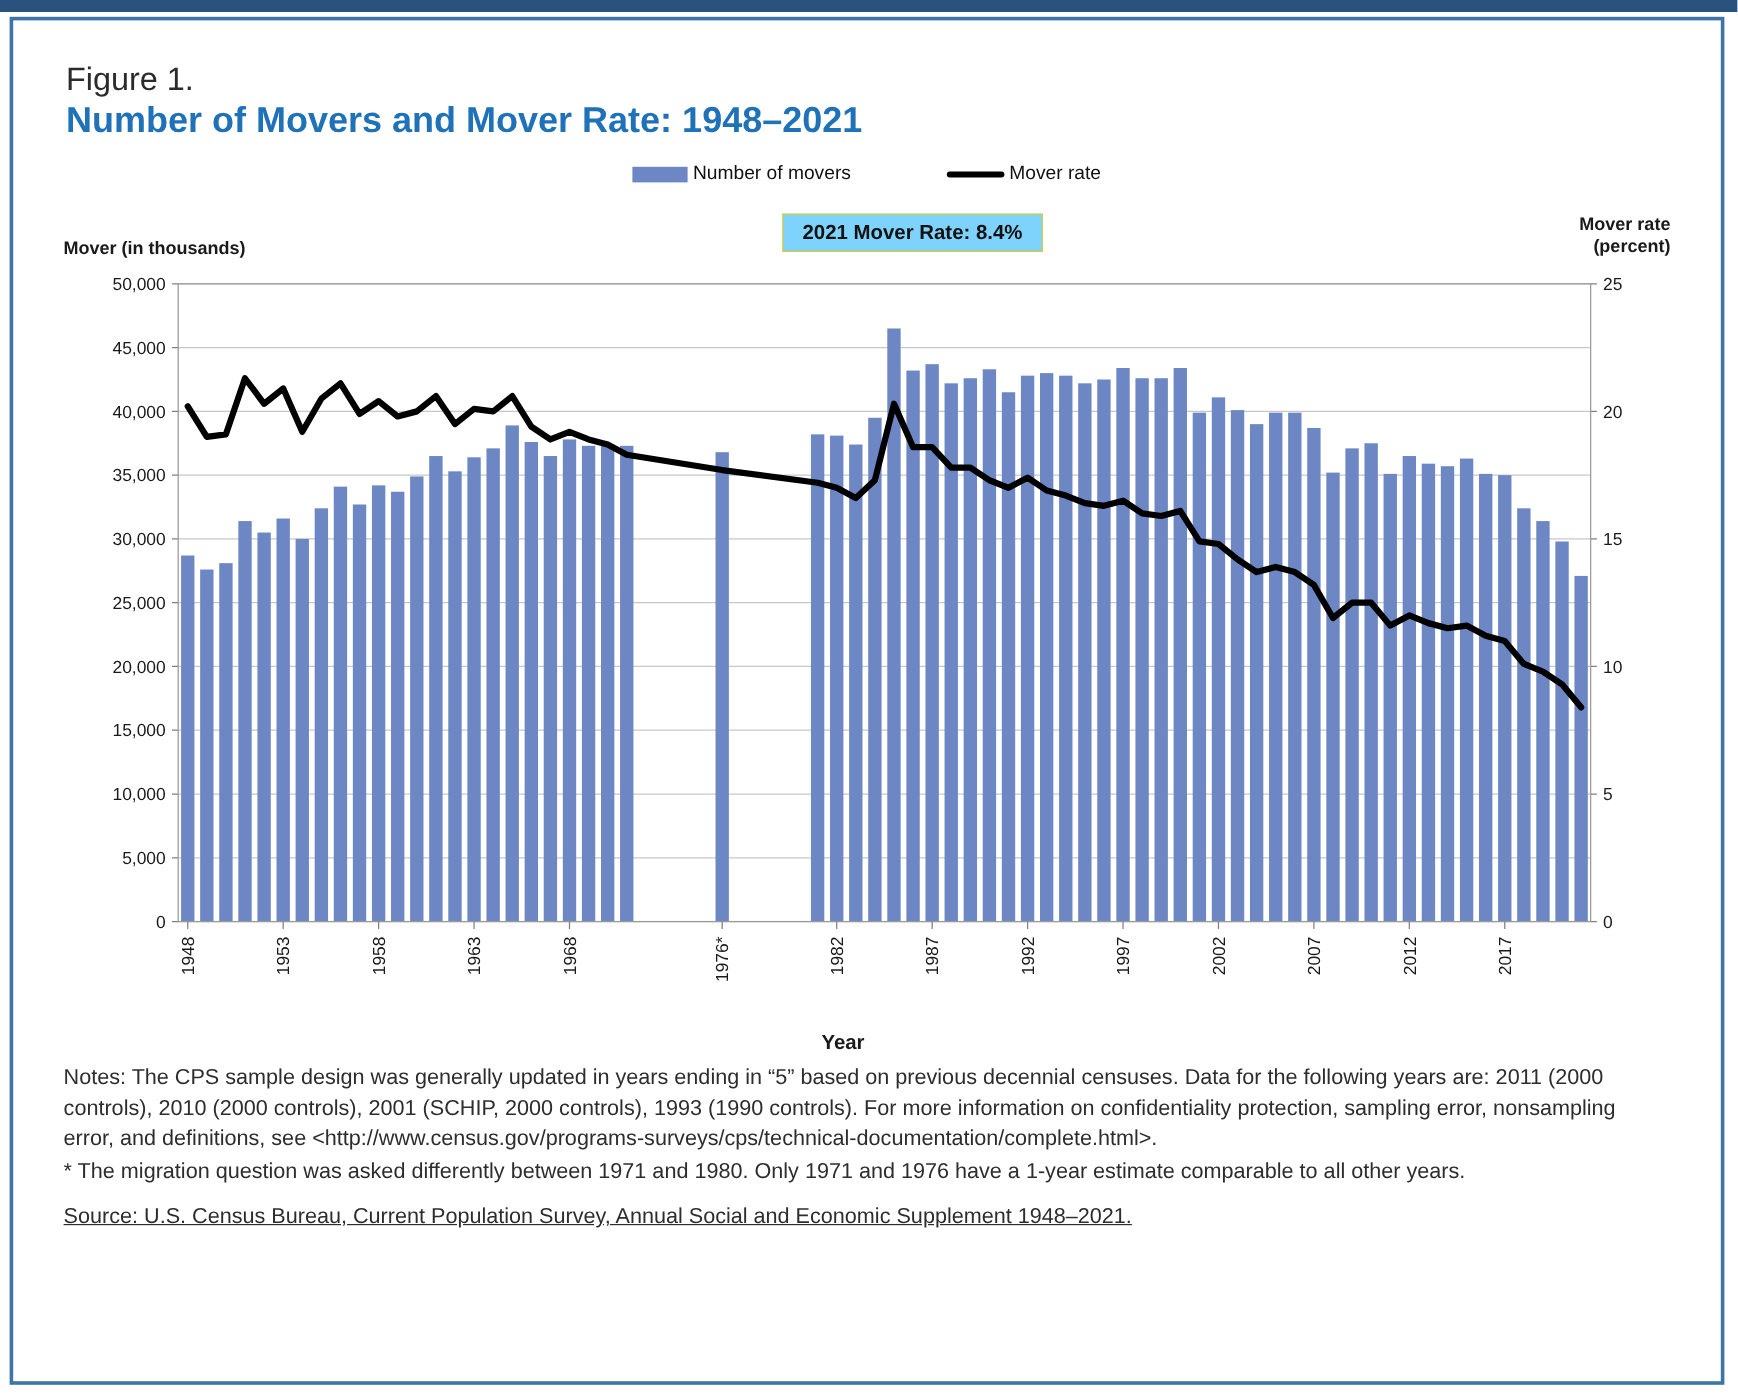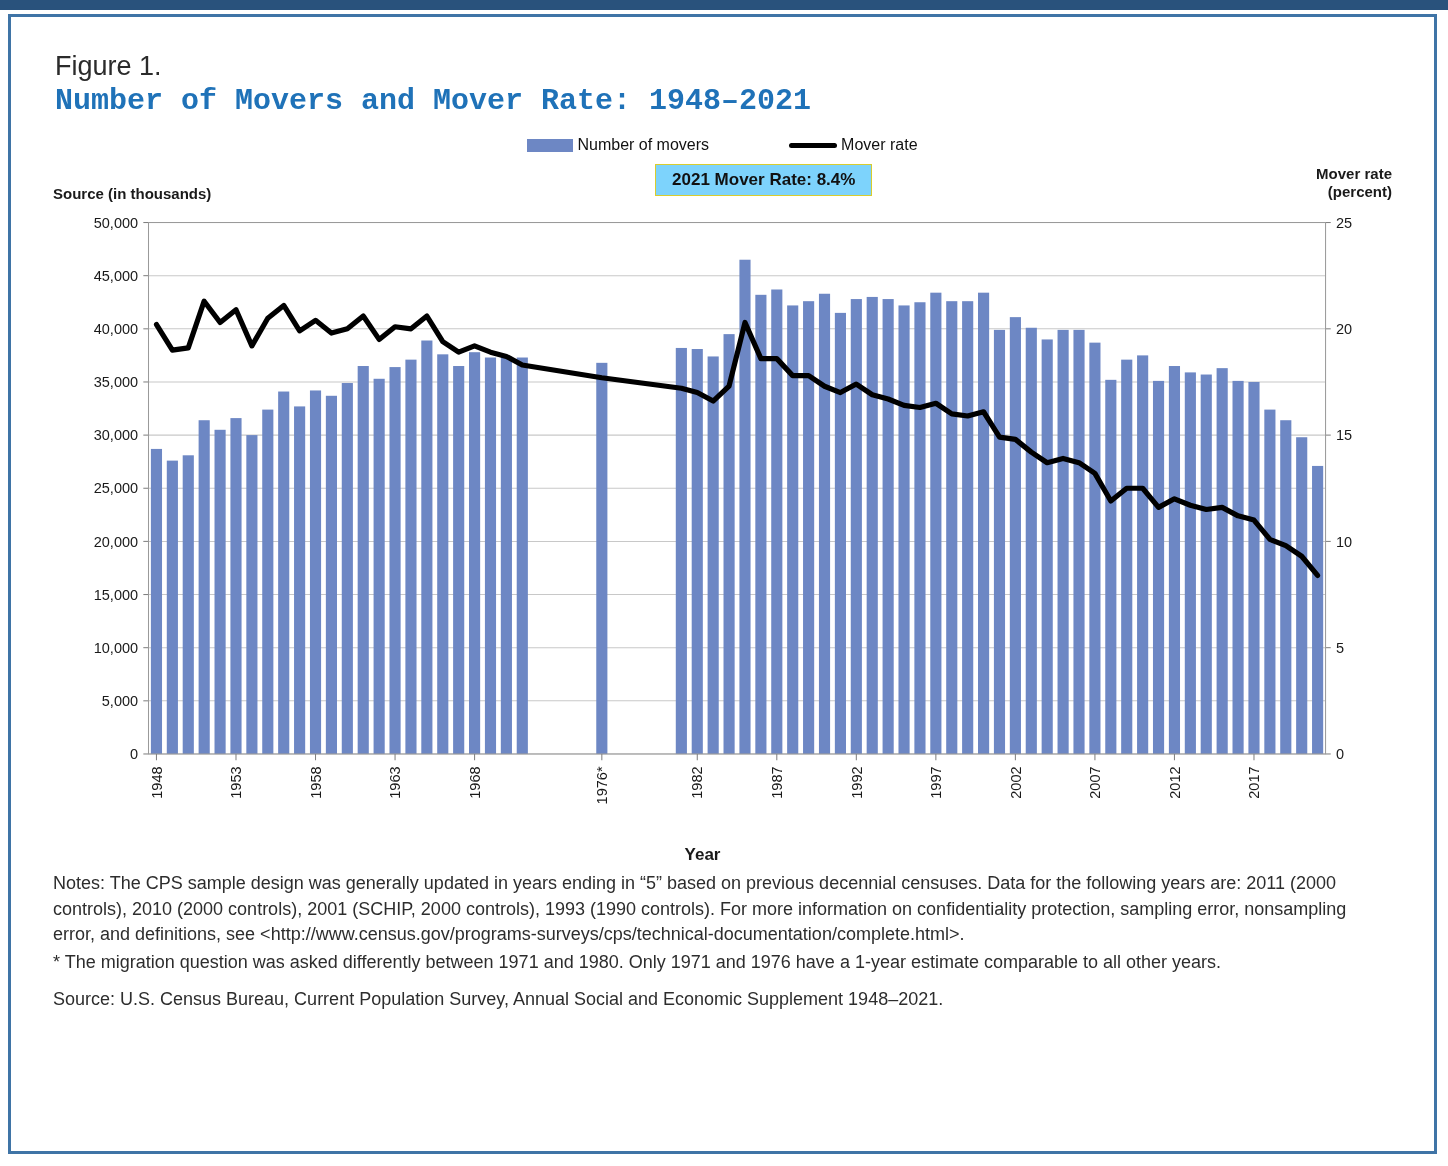--- a/index.html
+++ b/index.html
@@ -1,35 +1,35 @@
 <!DOCTYPE html>
 <html><head>
 <meta charset="utf-8">
 <style>
   html,body{margin:0;padding:0;background:#ffffff;}
   body{width:1448px;height:1166px;font-family:"Liberation Sans",sans-serif;color:#1a1a1a;position:relative;box-sizing:border-box;}
   .top-bar{position:absolute;top:0;left:0;width:1448px;height:10px;background:#29527c;}
   .page{position:absolute;top:14px;left:8px;width:1429px;height:1140px;border:3px solid #3f74a6;box-sizing:border-box;background:#fff;padding:30px 42px 0 42px;}
   .fig-label{font-size:27px;color:#2b2b2b;margin:4px 0 2px 2px;}
-  .fig-title{font-size:30px;font-weight:bold;color:#1f72b8;margin:2px 0 18px 2px;font-family:Liberation Mono, monospace;}
-  .legend-row{display:flex;justify-content:center;align-items:center;gap:10px;margin:10px 0 10px 0;}
+  .fig-title{font-size:30px;font-weight:bold;color:#1f72b8;margin:2px 0 18px 2px;}
+  .legend-row{display:flex;justify-content:center;align-items:center;gap:10px;margin:10px 0 24px 0;}
   .legend-item{display:flex;align-items:center;font-size:16px;color:#111;}
   .legend-bar-swatch{display:inline-block;width:46px;height:13px;background:#6d87c4;margin-right:4px;}
   .legend-line-swatch{display:inline-block;width:48px;height:5px;background:#000;border-radius:3px;margin-right:4px;margin-left:70px;}
   .axis-title-row{display:flex;justify-content:space-between;align-items:flex-end;margin-top:2px;}
   .y-left-title{font-size:15px;font-weight:bold;}
   .y-right-title{font-size:15px;font-weight:bold;text-align:right;line-height:1.25;}
   .callout{background:#7dd3fc;border:1px solid #d9cd2e;padding:5px 16px;font-size:17px;font-weight:bold;color:#111;margin-bottom:6px;}
   .chart-wrap{margin-top:6px;}
   #chart-svg{width:100%;display:block;}
   #chart-svg text{font-family:"Liberation Sans",sans-serif;font-size:14px;fill:#1a1a1a;}
   .x-axis-title{text-align:center;font-size:17px;font-weight:bold;margin-top:2px;transform:translateX(-20px);}
   .notes{font-size:18px;line-height:1.42;color:#2d2d2d;margin-top:6px;}
   .notes p{margin:0 0 2px 0;}
-  .notes p.src{margin-top:12px;}
+  .notes p.src{margin-top:12px;text-decoration:underline;}
 </style>
 </head>
 <body>
 
 <div class="top-bar"></div>
 
 <div class="page">
 
   <div class="fig-label">Figure 1.</div>
   <div class="fig-title">Number of Movers and Mover Rate: 1948–2021</div>
@@ -39,21 +39,21 @@
       <span class="legend-bar-swatch"></span>
       <span>Number of movers</span>
     </span>
     <span class="legend-item">
       <span class="legend-line-swatch"></span>
       <span>Mover rate</span>
     </span>
   </div>
 
   <div class="axis-title-row">
-    <div class="y-left-title">Source (in thousands)</div>
+    <div class="y-left-title">Mover (in thousands)</div>
     <div class="callout">2021 Mover Rate: 8.4%</div>
     <div class="y-right-title">
       <div>Mover rate</div>
       <div>(percent)</div>
     </div>
   </div>
 
   <div class="chart-wrap">
     <svg id="chart-svg" xmlns="http://www.w3.org/2000/svg" viewBox="0 0 1290 612">
         <line x1="92" y1="526" x2="1226" y2="526" stroke="#c8c8c8" stroke-width="1"></line>

